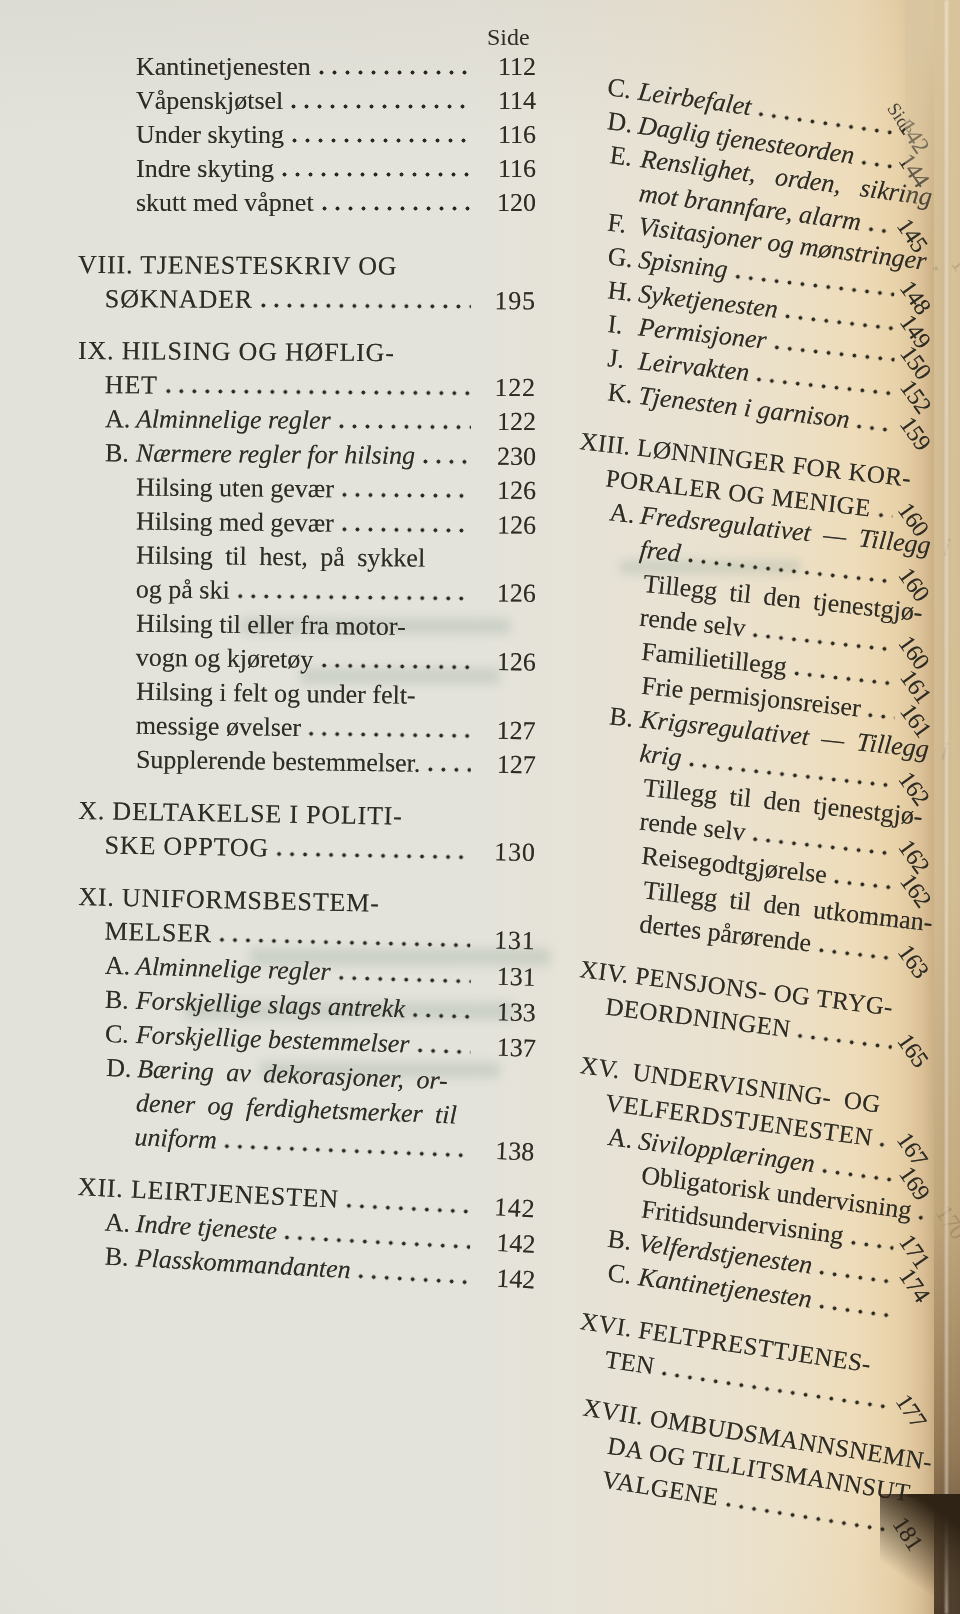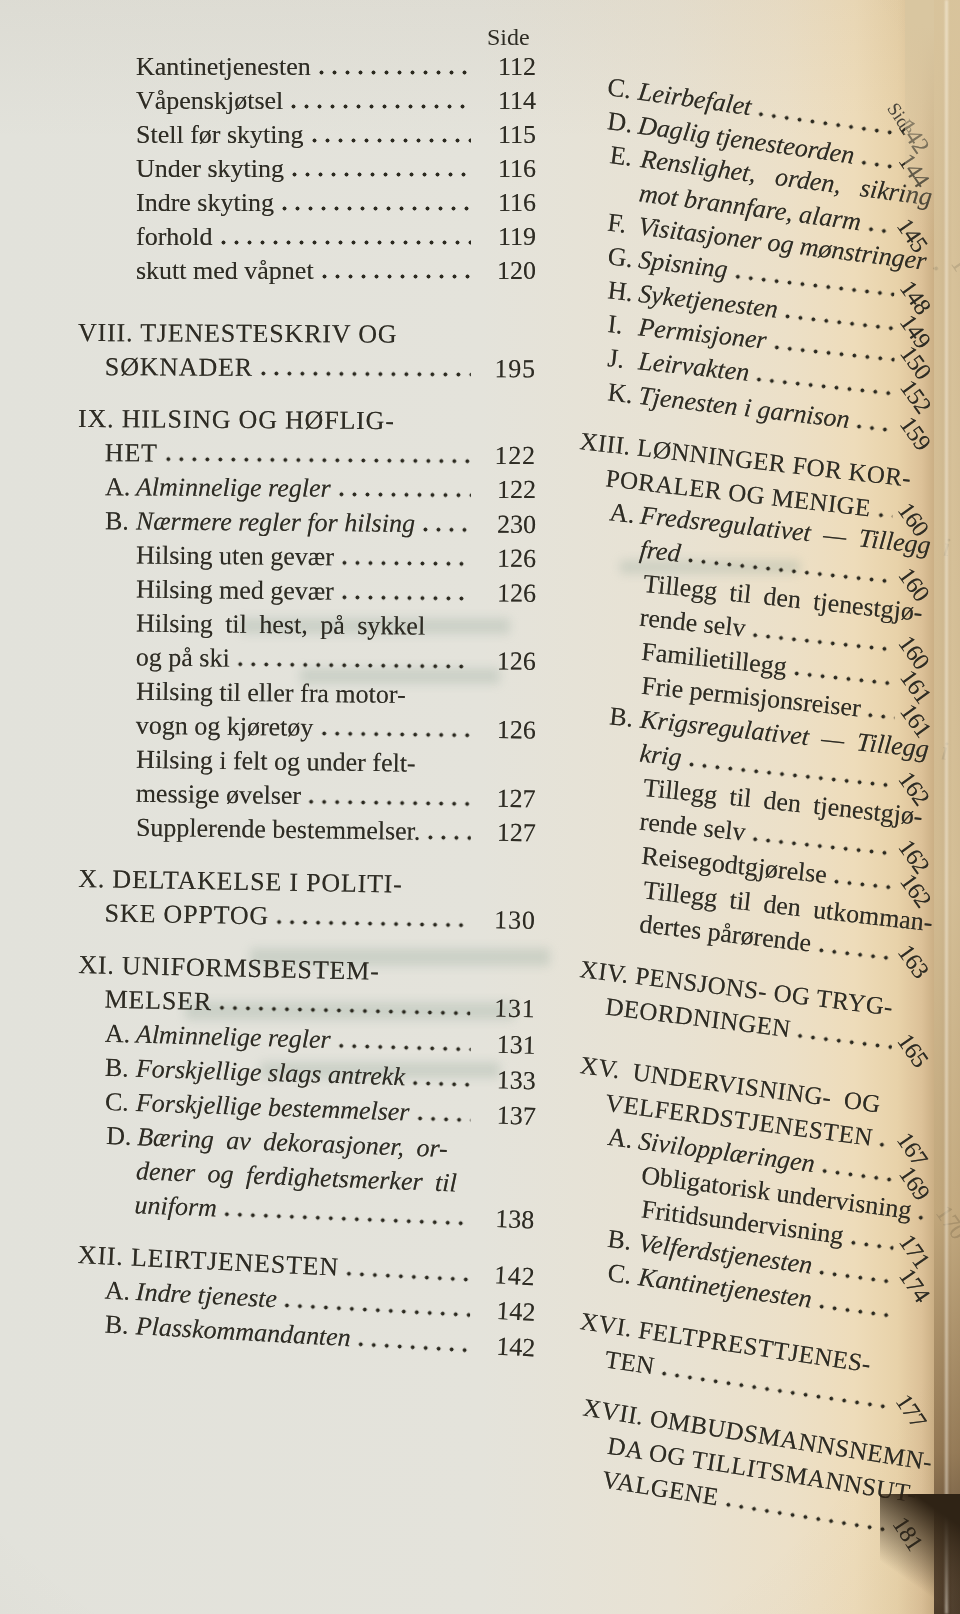--- a/index.html
+++ b/index.html
@@ -82,45 +82,33 @@
       </div>
       <div class="row" style="--r: 0deg;">
         <div class="line ind2 fin">
           <span class="txt">Våpenskjøtsel</span>
           <span class="dots"></span>
           <span class="num">114</span>
         </div>
       </div>
       <div class="row" style="--r: 0deg;">
         <div class="line ind2 fin">
-          <span class="txt">Stell før skyting</span>
-          <span class="dots"></span>
-          <span class="num">115</span>
+          <span class="txt">Under skyting</span>
+          <span class="dots"></span>
+          <span class="num">116</span>
         </div>
       </div>
       <div class="row" style="--r: 0deg;">
         <div class="line ind2 fin">
-          <span class="txt">Under skyting</span>
+          <span class="txt">Indre skyting</span>
           <span class="dots"></span>
           <span class="num">116</span>
         </div>
       </div>
       <div class="row" style="--r: 0deg;">
-        <div class="line ind2 fin">
-          <span class="txt">Indre skyting</span>
-          <span class="dots"></span>
-          <span class="num">116</span>
-        </div>
-      </div>
-      <div class="row" style="--r: 0deg;">
-        <div class="line ind2 fin">
-          <span class="txt">forhold</span>
-          <span class="dots"></span>
-          <span class="num">119</span>
-        </div>
       </div>
       <div class="row" style="--r: 0deg;">
         <div class="line ind2 fin">
           <span class="txt">skutt med våpnet</span>
           <span class="dots"></span>
           <span class="num">120</span>
         </div>
       </div>
       <div class="row caps g2" style="--r: 0.3deg;">
         <div class="line ind0">

